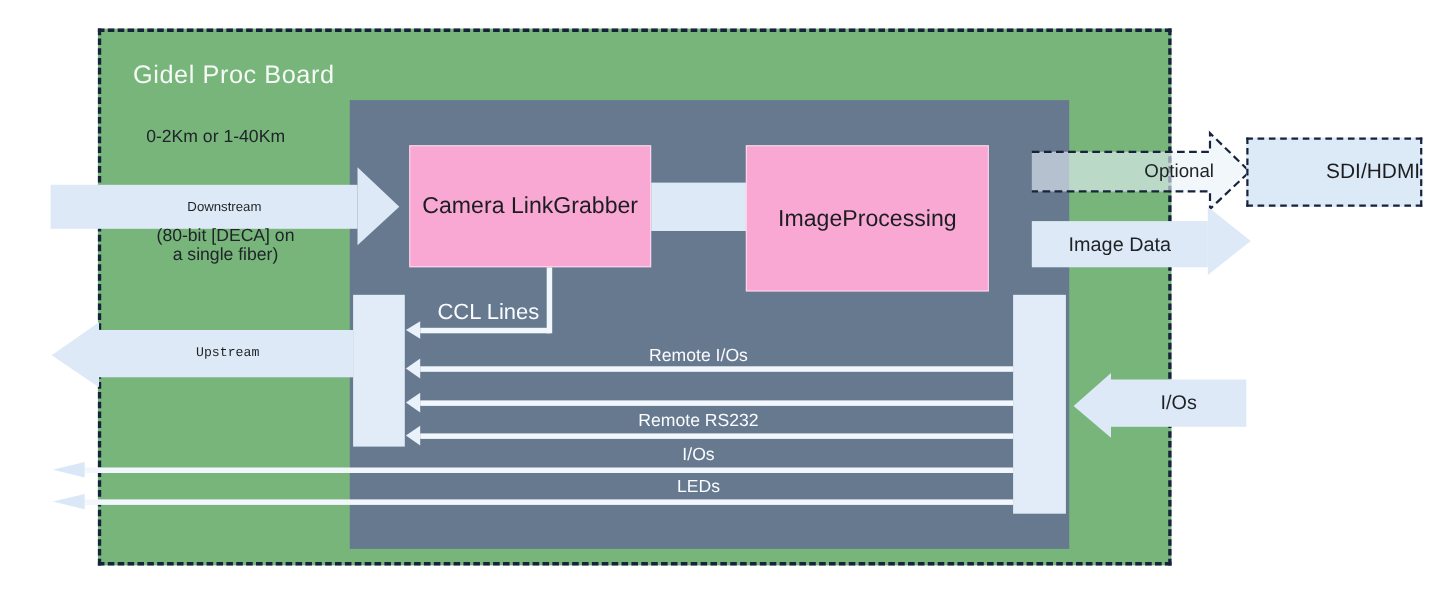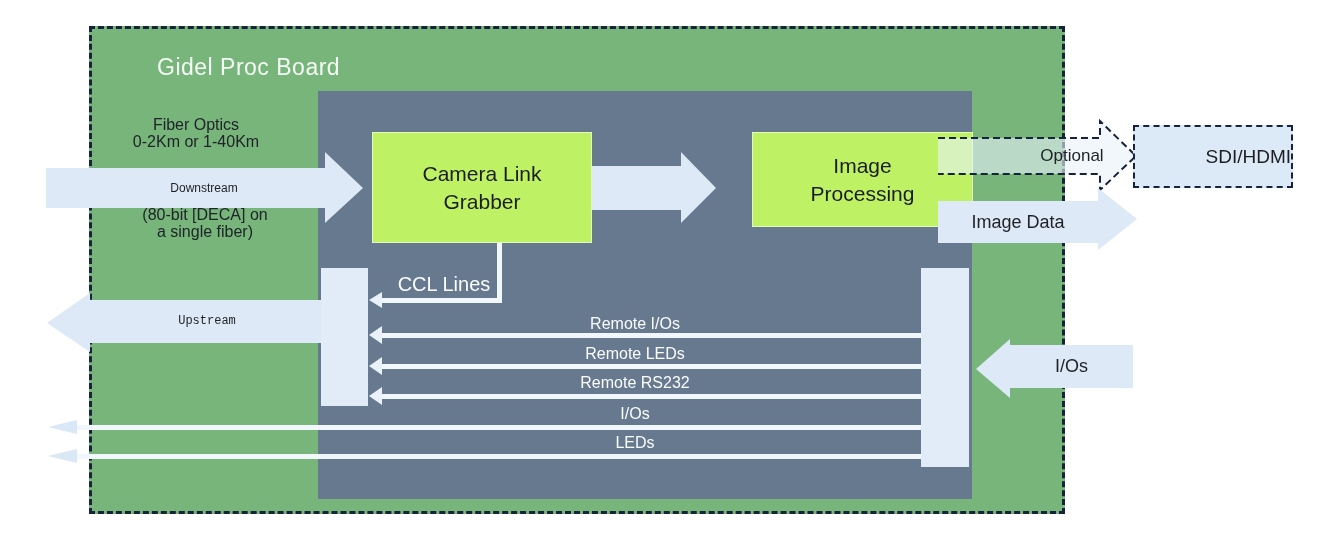--- a/index.html
+++ b/index.html
@@ -5,31 +5,31 @@
   html,body{margin:0;padding:0;background:#ffffff;}
   .canvas{
     position:relative;width:1319px;height:538px;background:#ffffff;overflow:hidden;
     font-family:"Liberation Sans","DejaVu Sans",sans-serif;
   }
   .abs{position:absolute;}
   
   .board{left:89px;top:26px;width:976px;height:488px;background:#77b57b;
          border:3px dashed #17233d;box-sizing:border-box;z-index:1;}
   .panel{left:318px;top:91px;width:654px;height:408px;background:#66798f;z-index:2;}
-  .title{left:121px;top:54px;font-size:23px;color:#f6faf7;letter-spacing:.5px;z-index:6;margin-left:36px;}
+  .title{left:121px;top:54px;font-size:23px;color:#f6faf7;letter-spacing:.5px;z-index:6;}
   
   .bar{background:#e2ecf8;z-index:3;}
   .bar-left{left:321px;top:268px;width:47px;height:138px;}
   .bar-right{left:921px;top:268px;width:48px;height:199px;}
   
-  .block{background:#bef264;border:1px solid rgba(255,255,255,.55);box-sizing:border-box;
-         display:flex;flex-direction:column;align-items:center;justify-content:center;
+  .block{background:#f9a8d4;border:1px solid rgba(255,255,255,.55);box-sizing:border-box;
+         display:flex;align-items:center;justify-content:center;
          text-align:center;color:#1c1d21;font-size:21px;line-height:28px;z-index:5;}
   .clg{left:372px;top:132px;width:220px;height:111px;}
-  .ip{left:752px;top:132px;width:221px;height:95px;}
+  .ip{left:678px;top:132px;width:221px;height:133px;}
   .sdi{left:1133px;top:125px;width:160px;height:63px;background:#dce9f6;
        border:2px dashed #17233d;box-sizing:border-box;display:flex;align-items:center;
        justify-content:flex-end;font-size:19px;color:#1c1d21;z-index:5;}
   
   .abody{background:#dde9f6;z-index:5;}
   .ds-body{left:46px;top:168px;width:279px;height:40px;}
   .mid-body{left:592px;top:166px;width:89px;height:44px;}
   .id-body{left:938px;top:201px;width:160px;height:42px;}
   .us-body{left:90px;top:300px;width:231px;height:43px;}
   .iosr-body{left:1010px;top:345px;width:123px;height:43px;}
@@ -77,21 +77,20 @@
 </head>
 <body>
 
 <div class="canvas">
 
   <div class="abs board"></div>
   <div class="abs panel"></div>
   <div class="abs title">Gidel Proc Board</div>
 
   <div class="abs note fiber-note">
-    <div>Fiber Optics</div>
     <div>0-2Km or 1-40Km</div>
   </div>
   <div class="abs note deca-note">
     <div>(80-bit [DECA] on</div>
     <div>a single fiber)</div>
   </div>
 
   <div class="abs bar bar-left"></div>
   <div class="abs bar bar-right"></div>
 
@@ -135,21 +134,20 @@
 
   <div class="abs ccl-v"></div>
   <div class="abs ccl-h"></div>
   <div class="abs lhead ccl-head"></div>
   <div class="abs ccl-label">CCL Lines</div>
 
   <div class="abs slabel" style="top:315px">Remote I/Os</div>
   <div class="abs sline" style="left:382px;top:333px;width:539px"></div>
   <div class="abs lhead lhead-sm" style="left:369px;top:326px"></div>
 
-  <div class="abs slabel" style="top:345px">Remote LEDs</div>
   <div class="abs sline" style="left:382px;top:364px;width:539px"></div>
   <div class="abs lhead lhead-sm" style="left:369px;top:357px"></div>
 
   <div class="abs slabel" style="top:374px">Remote RS232</div>
   <div class="abs sline" style="left:382px;top:394px;width:539px"></div>
   <div class="abs lhead lhead-sm" style="left:369px;top:387px"></div>
 
   <div class="abs slabel" style="top:405px">I/Os</div>
   <div class="abs sline" style="left:77px;top:425px;width:844px"></div>
   <div class="abs lhead lhead-wide" style="left:48px;top:420px"></div>

